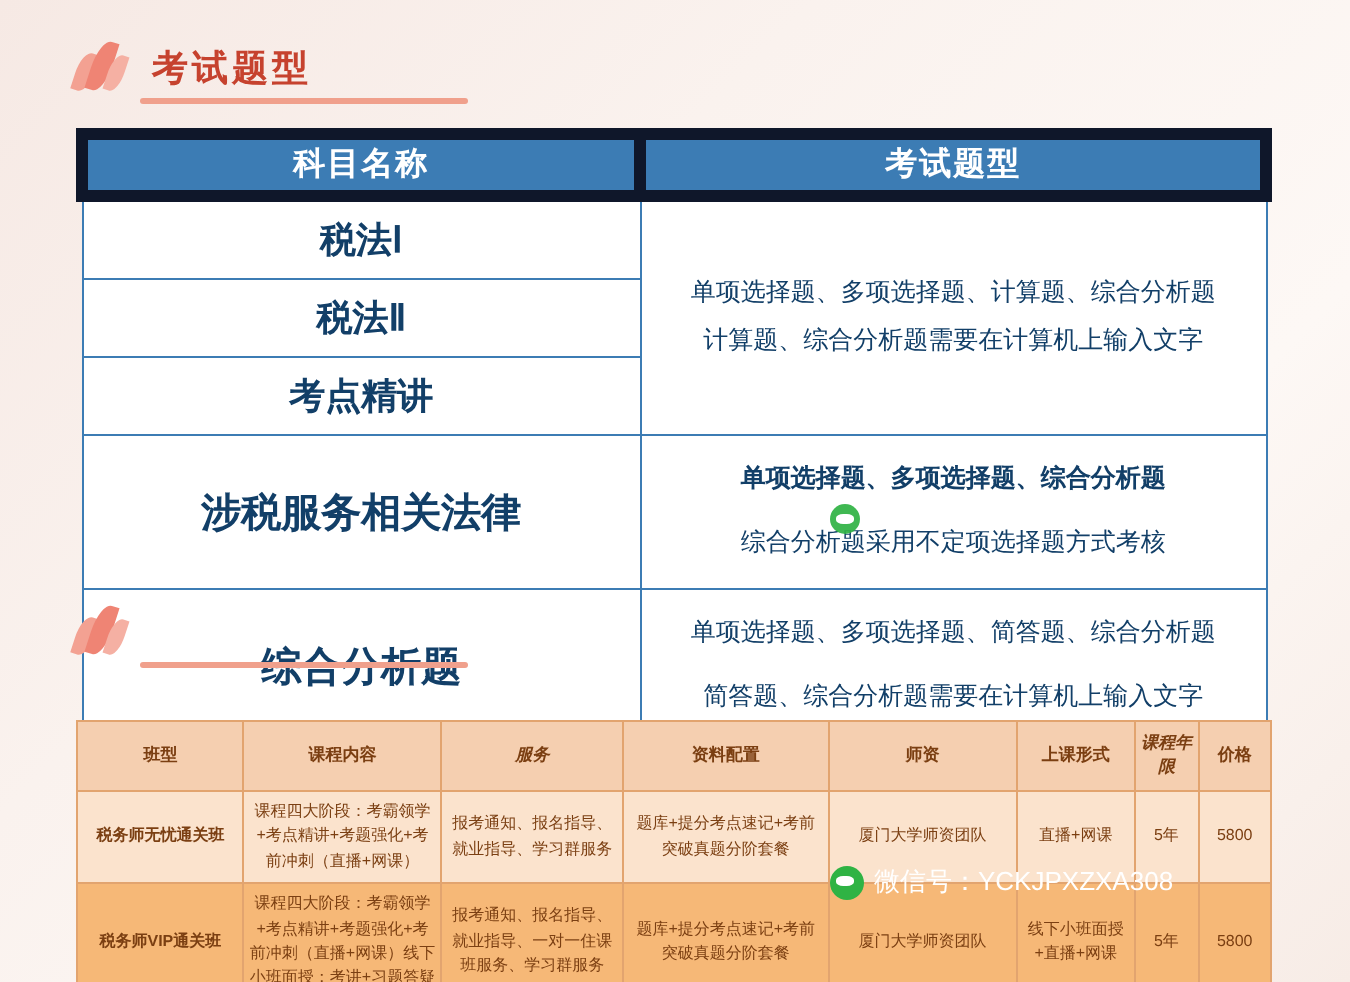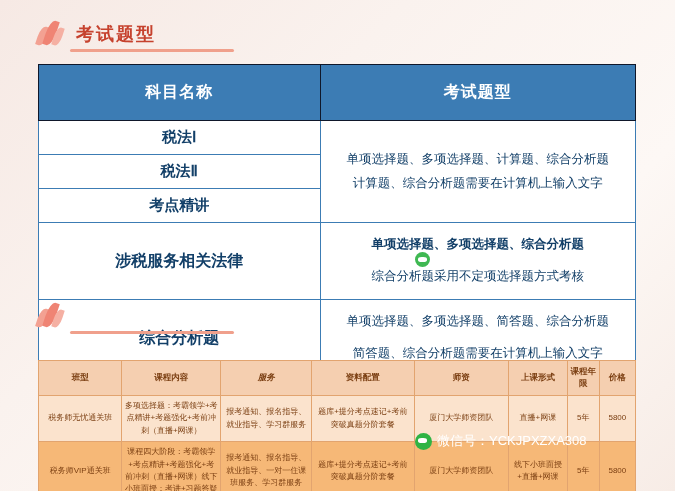--- a/index.html
+++ b/index.html
@@ -26,47 +26,47 @@
     padding:0 6px 3px 6px;position:relative;
   }
   .sec-underline{
     position:absolute;left:0;bottom:0;height:3px;background:#f0a08c;border-radius:2px;
   }
 
   
   #table1{position:absolute;left:38px;top:64px;width:598px;border-collapse:collapse;}
   #table1 th{
     background:#3c7cb4;color:#ffffff;font-size:16px;font-weight:bold;
-    padding:17px 0;border:1px solid #0f172a;letter-spacing:1px;
+    padding:2px 0;border:6px solid #0f172a;letter-spacing:1px;
   }
   #table1 td{
     border:1px solid #3c7cb4;background:#ffffff;color:#13406b;
     text-align:center;vertical-align:middle;
   }
-  #table1 td.subj{font-size:15px;font-weight:bold;padding:7px 0;color:#123f68;}
-  #table1 td.subj.big{font-size:16px;}
+  #table1 td.subj{font-size:18px;font-weight:bold;padding:7px 0;color:#123f68;}
+  #table1 td.subj.big{font-size:20px;}
   #table1 td.qt{font-size:12.5px;line-height:1.9;color:#123f68;padding:6px 8px;}
   .col-a{width:282px;}
   .col-b{width:316px;}
 
   
   #table2{position:absolute;left:38px;top:360px;width:598px;border-collapse:collapse;}
   #table2 th{
     background:#f5cfb0;color:#7b3f12;font-size:8.5px;font-weight:bold;
     border:1px solid #e2a46f;padding:5px 1px;
   }
   #table2 td{
     border:1px solid #e2a46f;font-size:8px;color:#7b3f12;
     text-align:center;vertical-align:middle;padding:4px 2px;line-height:1.55;
   }
   #table2 tr.r1 td{background:#fbe3cd;}
   #table2 tr.r2 td{background:#f6b877;}
   .c1{width:84px;}.c2{width:100px;}.c3{width:92px;font-style:italic;}.c4{width:104px;}
-  .c5{width:96px;}.c6{width:58px;}.c7{width:30px;}.c8{width:34px;}
-  td.name{font-weight:normal;font-size:8.5px;}
+  .c5{width:96px;}.c6{width:58px;}.c7{width:30px;font-style:italic;}.c8{width:34px;}
+  td.name{font-weight:bold;font-size:8.5px;}
 
   
   .wm{
     position:absolute;display:flex;align-items:center;
     font-size:12px;color:#ffffff;white-space:nowrap;
   }
   .wm .badge{
     width:15px;height:15px;border-radius:50%;background:#2fb344;
     margin-right:5px;position:relative;flex:0 0 auto;
   }
@@ -154,21 +154,21 @@
         <th class="c4">资料配置</th>
         <th class="c5">师资</th>
         <th class="c6">上课形式</th>
         <th class="c7">课程年限</th>
         <th class="c8">价格</th>
       </tr>
     </thead>
     <tbody>
       <tr class="r1">
         <td class="name">税务师无忧通关班</td>
-        <td>多项选择题：考霸领学+考点精讲+考题强化+考前冲刺（直播+网课）</td>
+        <td>课程四大阶段：考霸领学+考点精讲+考题强化+考前冲刺（直播+网课）</td>
         <td>报考通知、报名指导、就业指导、学习群服务</td>
         <td>题库+提分考点速记+考前突破真题分阶套餐</td>
         <td>厦门大学师资团队</td>
         <td>直播+网课</td>
         <td>5年</td>
         <td>5800</td>
       </tr>
       <tr class="r2">
         <td class="name">税务师VIP通关班</td>
         <td>课程四大阶段：考霸领学+考点精讲+考题强化+考前冲刺（直播+网课）线下小班面授：考讲+习题答疑</td>

